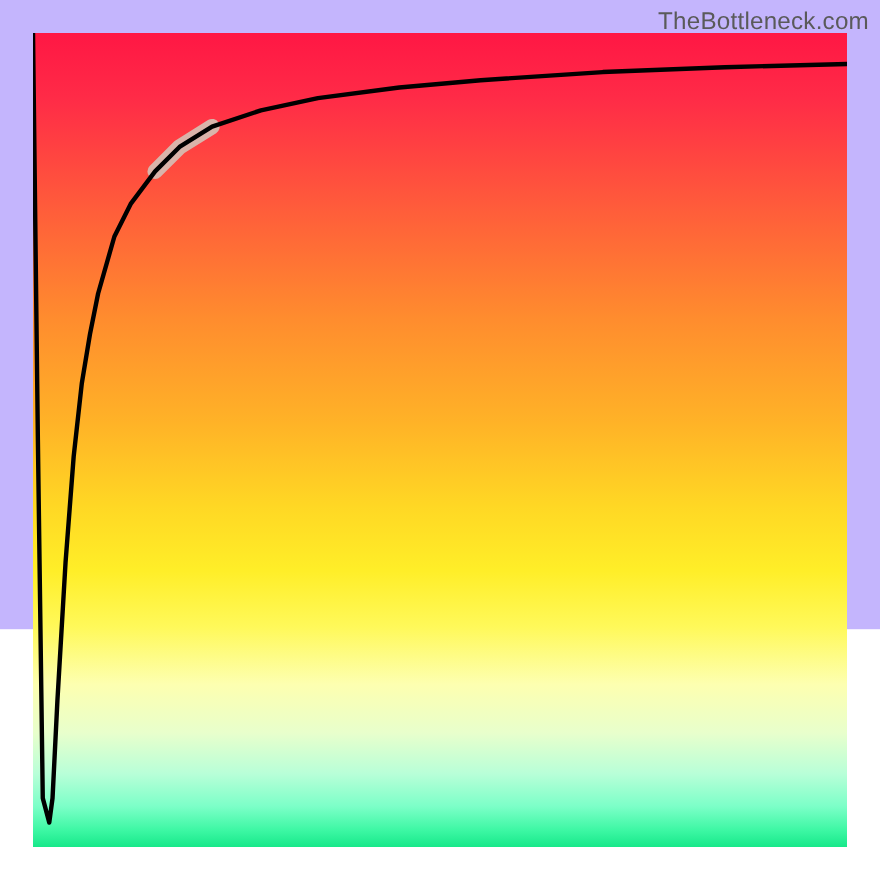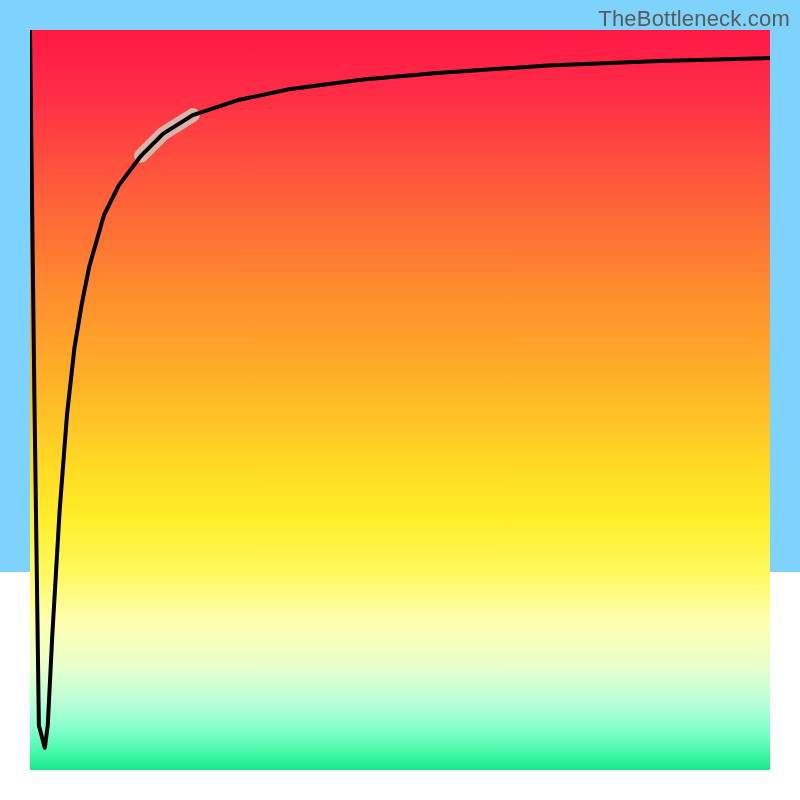--- a/index.html
+++ b/index.html
@@ -1,21 +1,21 @@
 <!DOCTYPE html>
 <html><head>
 <meta charset="utf-8">
 <style>
   * { margin: 0; padding: 0; box-sizing: border-box; }
   html, body { width: 800px; height: 800px; overflow: hidden; background: #fff; }
   .container {
     position: relative;
     width: 800px;
     height: 572px;
-    background: #7dd3fc;
+    background: #c4b5fd;
   }
   .plot-area {
     position: absolute;
     left: 30px;
     top: 30px;
     width: 740px;
     height: 740px;
     background: linear-gradient(to bottom,
       #ff1744 0%,
       #ff2b47 8%,

